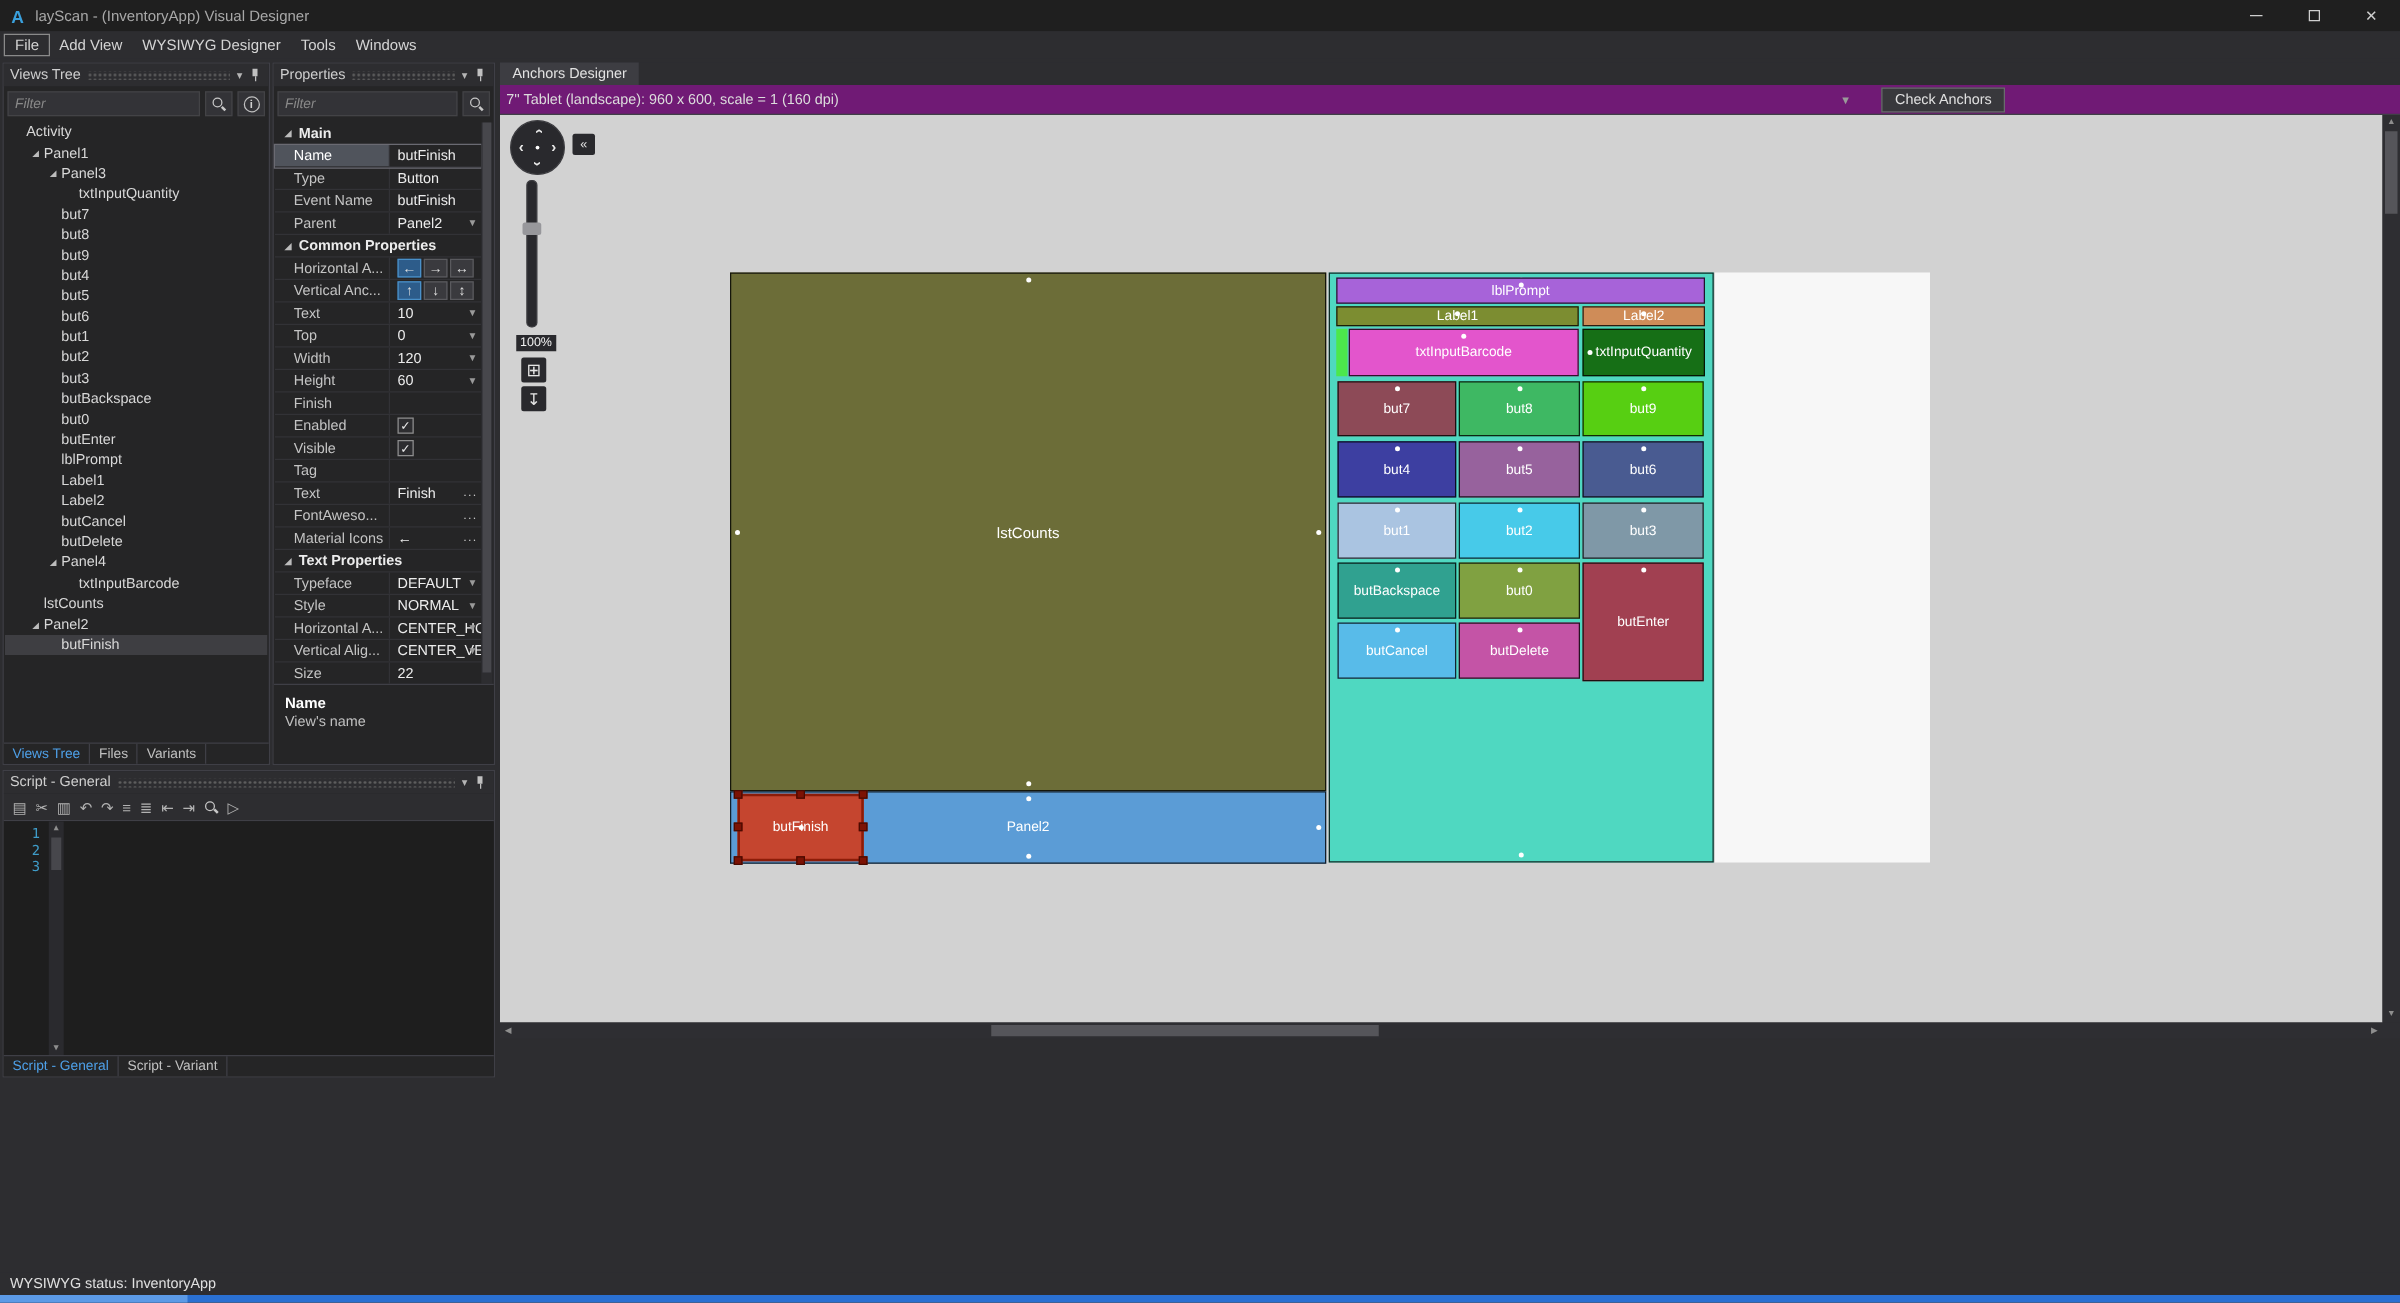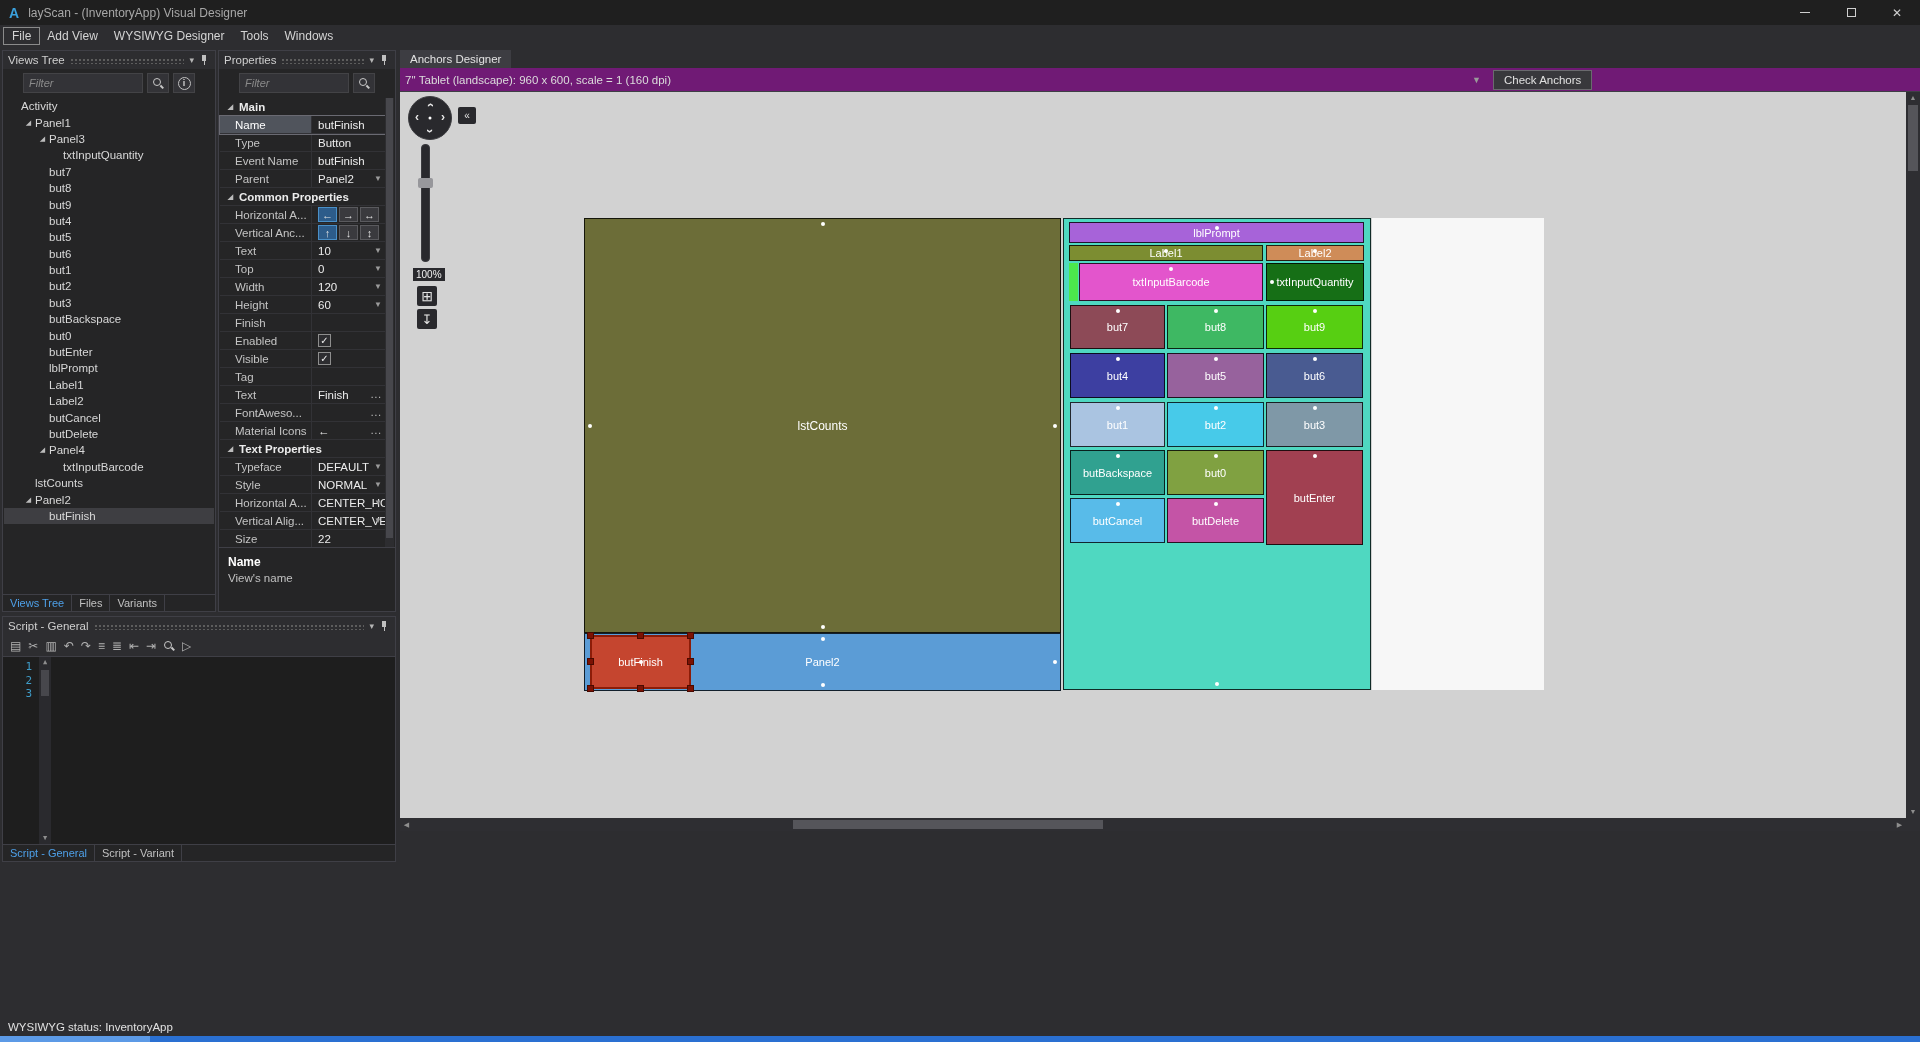--- a/index.html
+++ b/index.html
@@ -30,21 +30,21 @@
   .props-pane{left:218px;top:50px;width:178px;height:562px}
   .pane-header{height:18px;display:flex;align-items:center;padding:0 5px;gap:5px;background:#2d2d30}
   .pane-title{color:#cfcfcf;white-space:nowrap;font-size:11.5px}
   .dots{flex:1;height:7px;background-image:radial-gradient(#5d5d5d 1px,transparent 1.2px);
     background-size:4px 4px;background-position:0 1px}
   .hdr-icon{color:#b5b5b5;font-size:9px}
   .pin{position:relative;width:11px;height:12px;display:inline-block}
   .pin::before{content:"";position:absolute;left:3px;top:1px;width:4px;height:6px;background:#c0c0c0}
   .pin::after{content:"";position:absolute;left:4.5px;top:7px;width:1px;height:4px;background:#c0c0c0}
 
-  .filter-row{display:flex;margin:4px 20px;gap:4px;height:20px}
+  .filter-row{display:flex;margin:4px 3px;gap:4px;height:20px}
   .filter-input{flex:1;background:#333337;border:1px solid #434346;color:#cfcfcf;
     padding:0 5px;font-size:11px;outline:none;min-width:0;font-family:"Liberation Sans",sans-serif}
   .filter-input::placeholder{color:#8a8a8a;font-style:italic}
   .icon-btn{width:22px;background:#333337;border:1px solid #434346;display:flex;
     align-items:center;justify-content:center;flex:0 0 auto}
   .mag{position:relative;width:12px;height:12px;display:inline-block}
   .mag::before{content:"";position:absolute;left:1px;top:1px;width:6px;height:6px;
     border:1.5px solid #c8c8c8;border-radius:50%}
   .mag::after{content:"";position:absolute;left:8px;top:8.5px;width:4px;height:1.5px;
     background:#c8c8c8;transform:rotate(45deg)}
@@ -109,21 +109,21 @@
 
   
   .designer{position:absolute;left:400px;top:50px;right:0;height:968px;display:flex;flex-direction:column}
   .des-tabstrip{height:18px;background:#2d2d30;display:flex;flex:0 0 auto}
   .des-tab{background:#3d3d42;color:#e2e2e2;padding:0 10px;display:flex;align-items:center;font-size:11.5px}
   .des-toolbar{height:24px;background:#701a75;display:flex;align-items:center;
     border-bottom:1px solid #3f3f46;padding-left:5px;flex:0 0 auto}
   .combo{width:1080px;display:flex;align-items:center;color:#dcdcdc;font-size:11.5px;
     position:relative;height:20px;flex:0 0 auto}
   .combo .dd{right:4px;font-size:9px}
-  .check-anchors{margin-left:8px;height:20px;border:1px solid #6a6a6e;background:#38383c;color:#e0e0e0;
+  .check-anchors{margin-left:20px;height:20px;border:1px solid #6a6a6e;background:#38383c;color:#e0e0e0;
     display:flex;align-items:center;padding:0 10px;font-size:11.5px}
   .canvas-row{display:flex;height:726px;flex:0 0 auto}
   .canvas{position:relative;flex:1;background:#d2d2d2;overflow:hidden}
   .vscroll{width:14px;background:#2e2e32;position:relative;flex:0 0 auto}
   .vscroll .sarr{position:absolute;left:0;right:0;height:12px;color:#8e8e8e;font-size:7px;
     text-align:center;line-height:12px}
   .vscroll .handle-v{position:absolute;left:2px;right:2px;top:13px;height:66px;background:#55555a}
   .hscroll{height:13px;background:#2e2e32;position:relative;flex:0 0 auto}
   .hscroll .sarr{position:absolute;top:0;bottom:0;width:13px;color:#8e8e8e;font-size:7px;
     text-align:center;line-height:13px}

